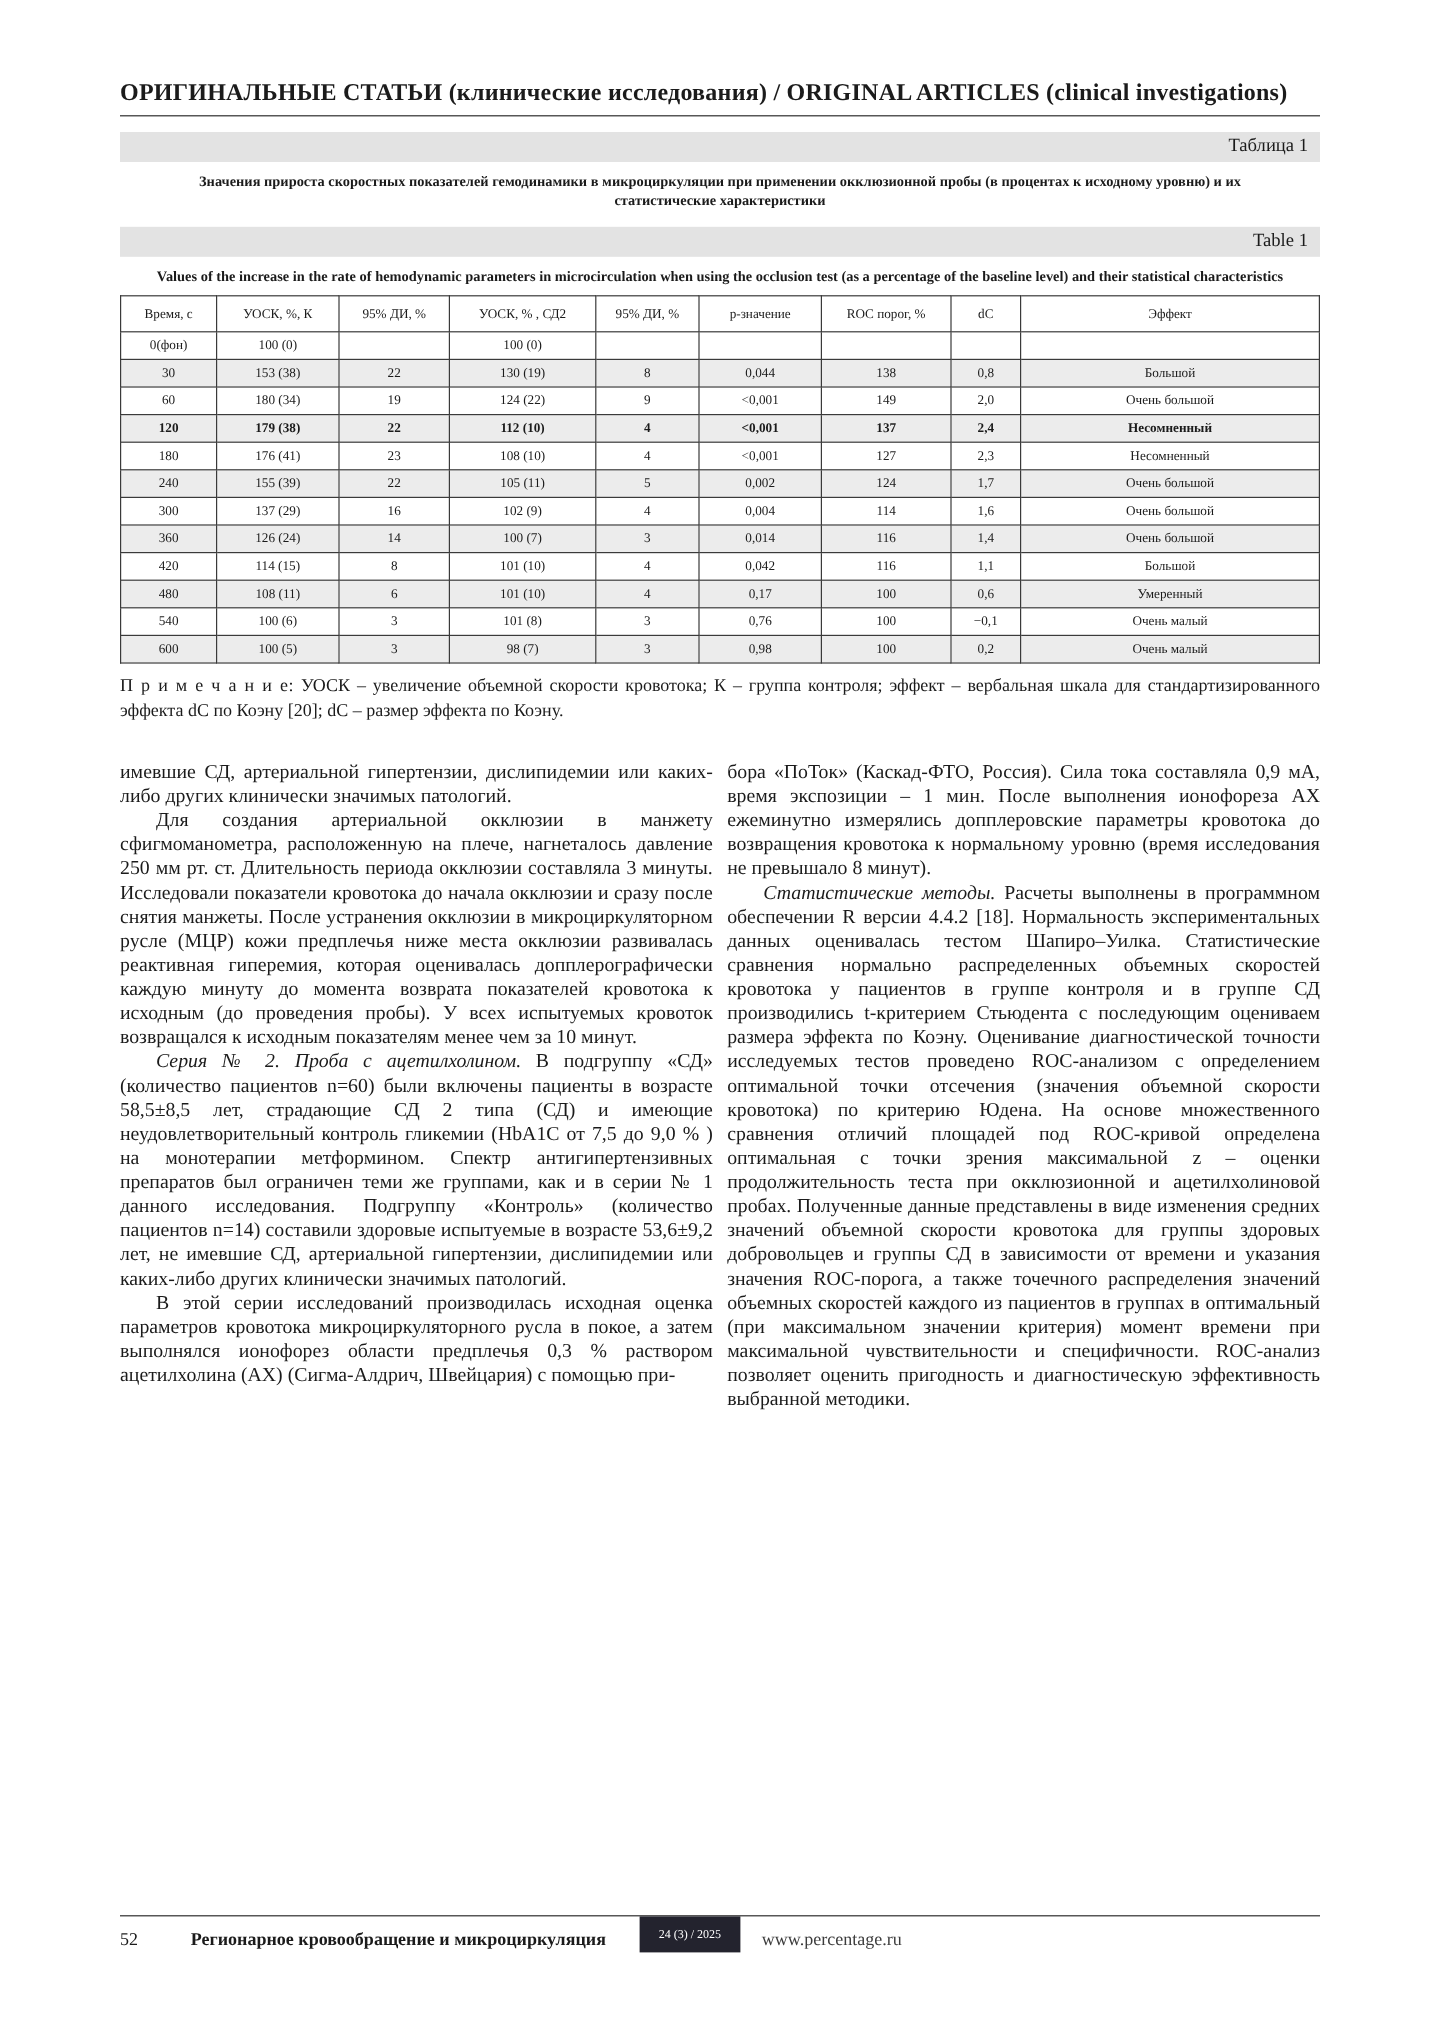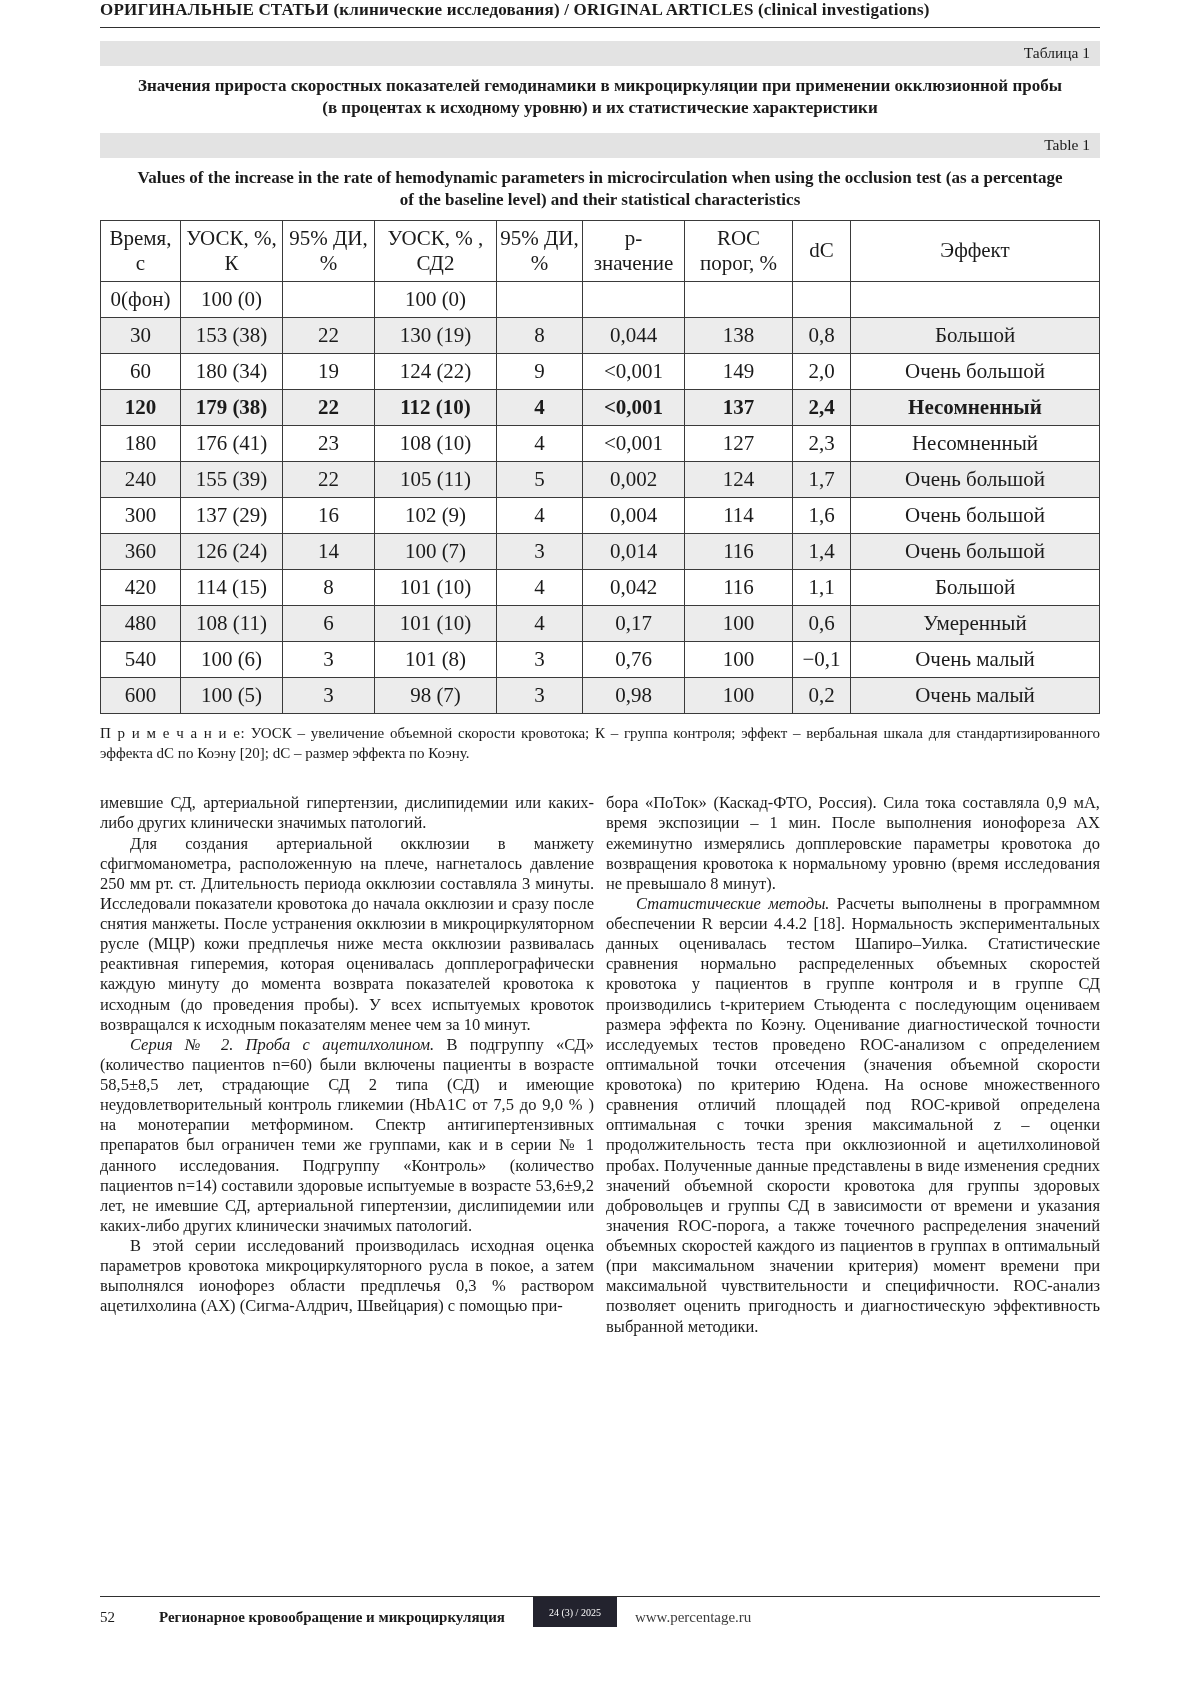--- a/index.html
+++ b/index.html
@@ -5,37 +5,38 @@
   * { box-sizing: border-box; margin: 0; padding: 0; }
   html, body { background: #ffffff; }
   body {
     width: 1200px; height: 1683px; position: relative;
     font-family: "Liberation Serif", "DejaVu Serif", serif;
     color: #1b1b1b;
   }
   .content { position: absolute; left: 100px; top: 0; width: 1000px; }
 
   .running-head {
-    font-size: 17px; font-weight: bold; letter-spacing: .2px;
+    padding-top: 66px;
+    font-size: 20px; font-weight: bold; letter-spacing: .2px;
   }
   .rule { border-bottom: 1.3px solid #2f2f2f; margin-top: 7px; }
 
   .bar {
     margin-top: 13px; background: #e3e3e3;
     text-align: right; font-size: 15.5px;
     padding: 3px 10px 4px 10px;
   }
   .tbl-title {
-    font-weight: bold; text-align: center; font-size: 17px;
+    font-weight: bold; text-align: center; font-size: 12px;
     line-height: 1.32; margin: 9px 30px 6px 30px;
   }
 
   table.data {
     width: 100%; border-collapse: collapse; table-layout: fixed;
-    margin-top: 8px; font-size: 21px;
+    margin-top: 8px; font-size: 11px;
   }
   table.data th, table.data td {
     border: 1px solid #3a3a3a; text-align: center; vertical-align: middle;
     padding: 5px 3px; font-weight: normal; overflow: hidden;
   }
   table.data tr.shaded { background: #ececec; }
   table.data tr.bold td { font-weight: bold; }
   table.data th { height: 30px; }
 
   .note { margin-top: 9px; font-size: 15px; line-height: 1.35; text-align: justify; }

